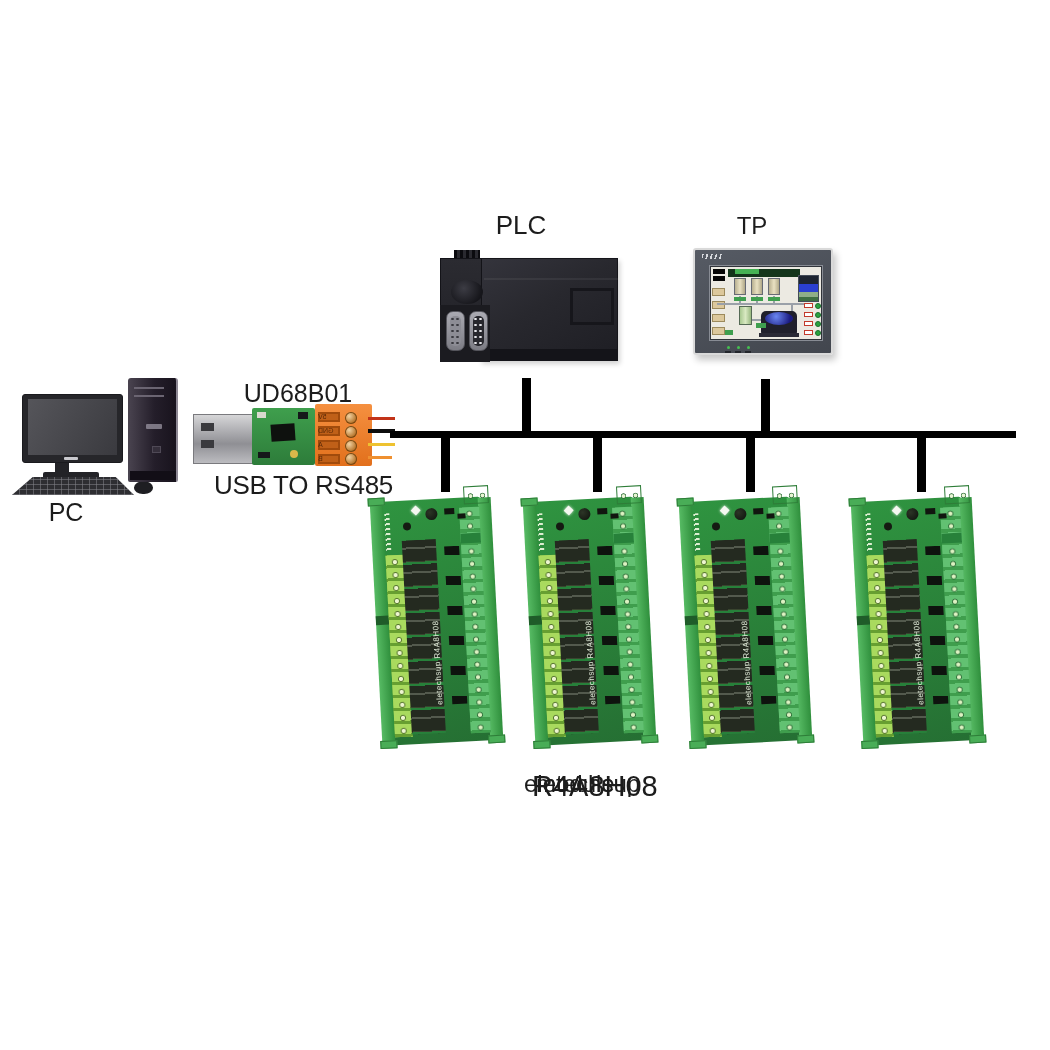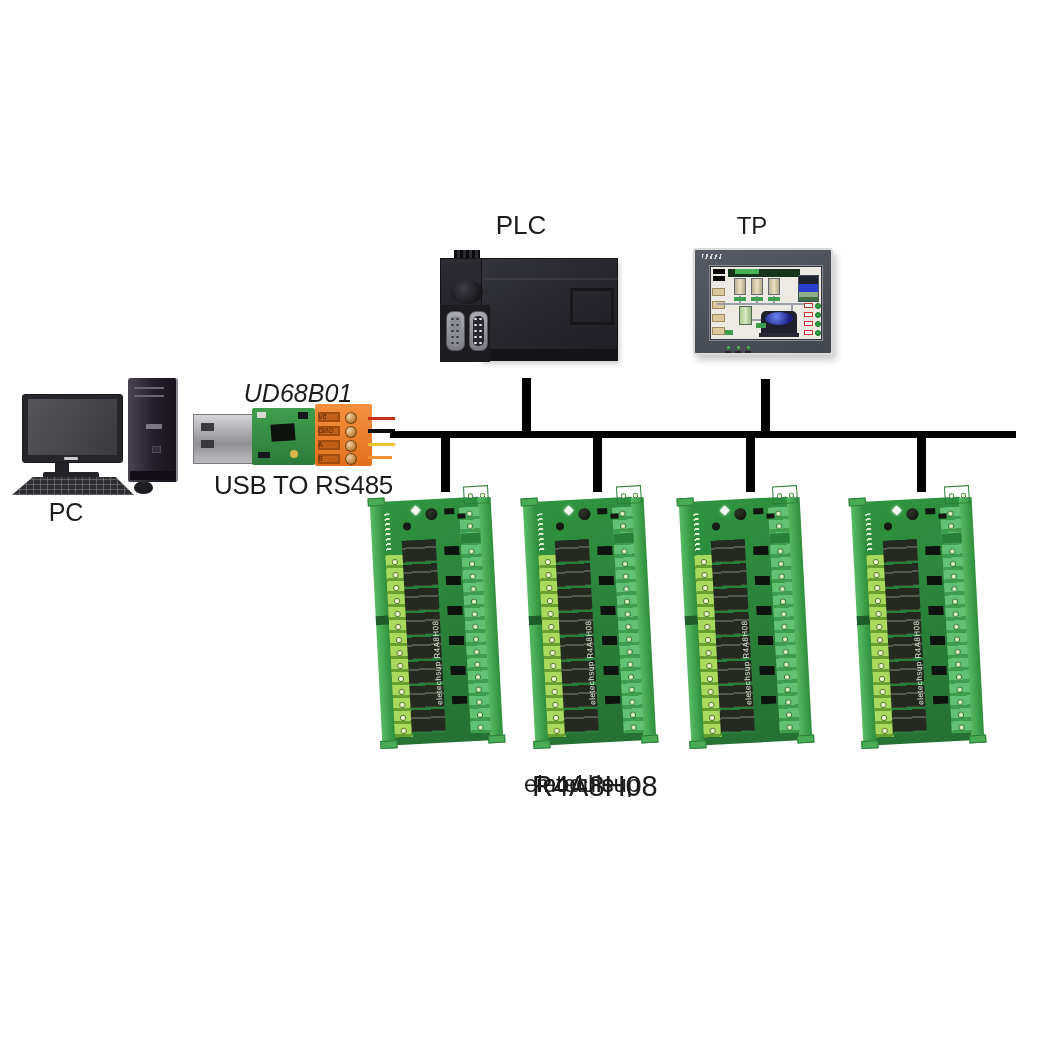--- a/index.html
+++ b/index.html
@@ -4,21 +4,21 @@
 <style>
   html,body{margin:0;padding:0;background:#fff;font-family:"Liberation Sans",sans-serif;}
   #canvas{position:relative;width:1050px;height:1050px;background:#fff;overflow:hidden;color:#1c1c1c;}
   #canvas div,#canvas span{position:absolute;box-sizing:border-box;}
 
   
   .lbl{color:#1c1c1c;text-align:center;white-space:nowrap;}
   .lbl-pc{left:36px;top:498px;width:60px;font-size:25px;}
   .lbl-plc{left:481px;top:210px;width:80px;font-size:26px;}
   .lbl-tp{left:712px;top:212px;width:80px;font-size:24px;}
-  .lbl-ud{left:228px;top:379px;width:140px;font-size:25px;font-style:italic;}
+  .lbl-ud{left:228px;top:379px;width:140px;font-size:25px;}
   .lbl-usb{left:214px;top:470px;width:172px;font-size:26px;letter-spacing:-0.3px;}
   .caption{left:524px;top:770px;width:380px;height:40px;display:flex;align-items:baseline;}
   .caption span{position:static;}
   .cap-brand{font-size:24px;}
   .cap-model{font-size:29px;margin-left:8px;}
   .cap-suffix{font-size:24px;margin-left:12px;}
 
   
   .bus{left:390px;top:431px;width:626px;height:7px;background:#000;}
   .upline{width:9px;background:#000;}

